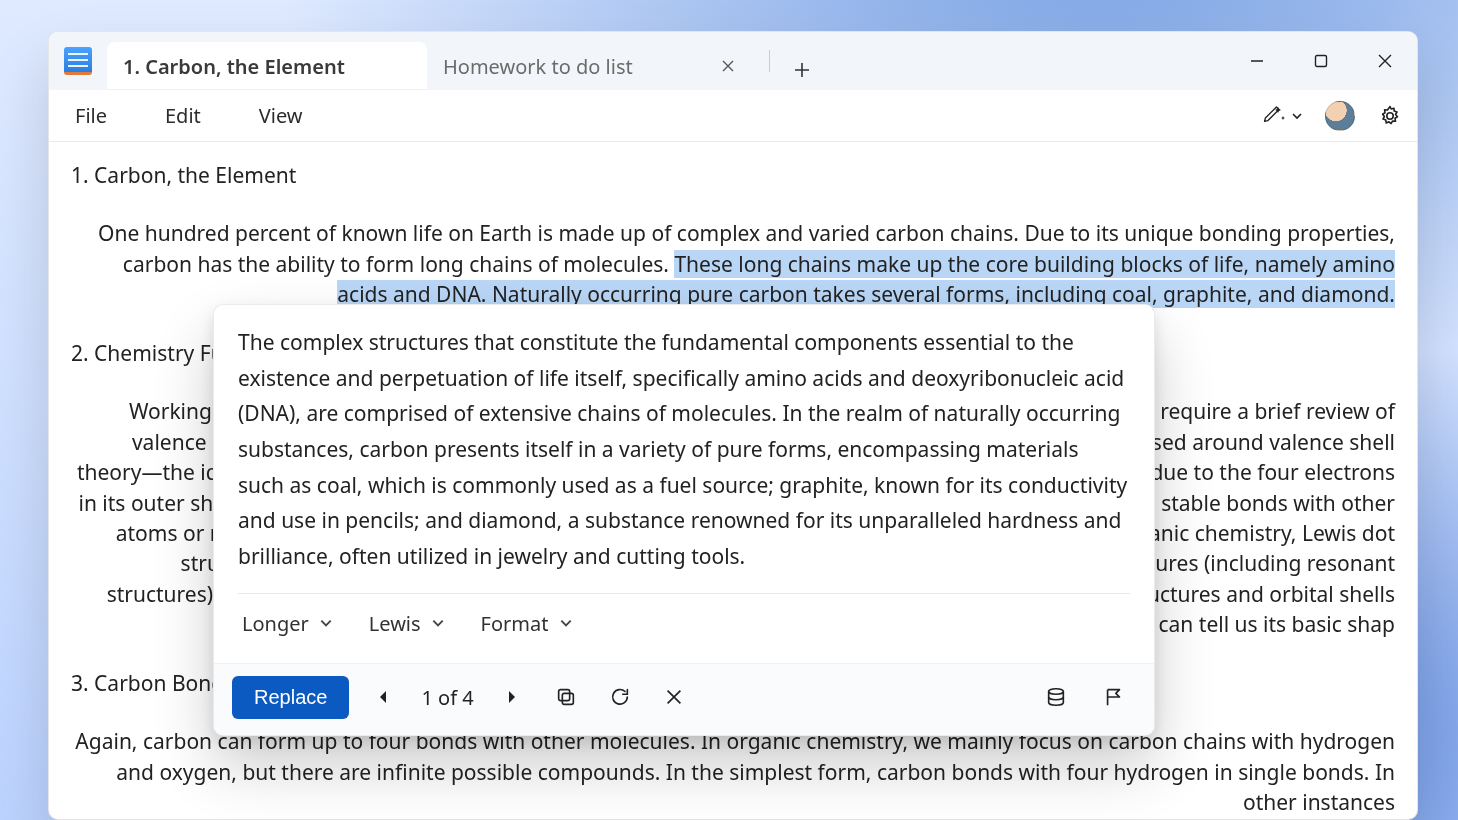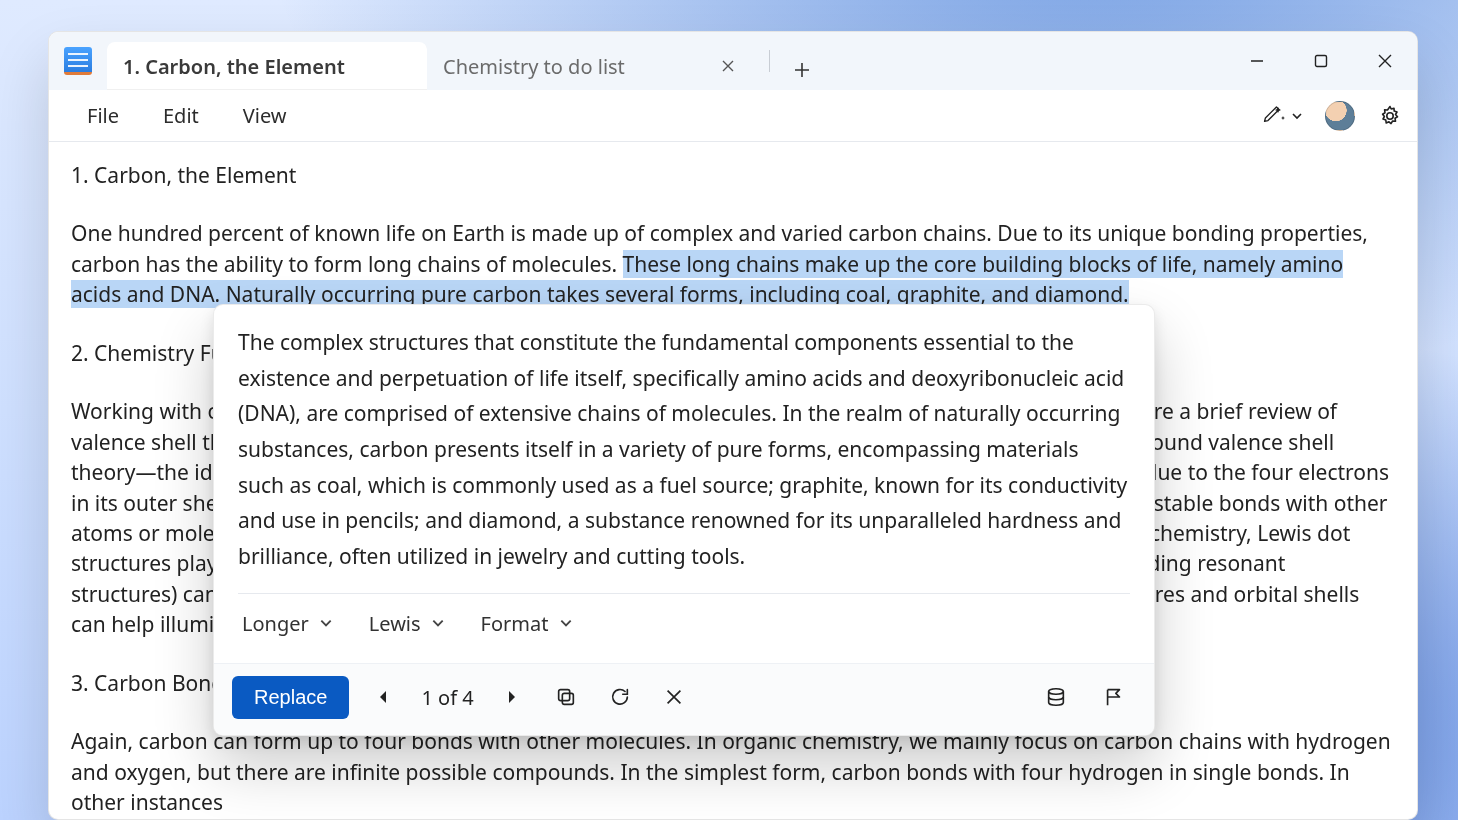--- a/index.html
+++ b/index.html
@@ -89,23 +89,23 @@
   .win-controls { margin-left:auto; display:flex; }
   .win-btn {
     width:64px; height:58px; display:flex; align-items:center; justify-content:center;
     color:#2b2b2b; cursor:pointer;
   }
 
   
   .menubar {
     height: 52px;
     display:flex; align-items:center;
-    padding: 0 10px 0 28px;
+    padding: 0 10px 0 16px;
     border-bottom: 1px solid #e6e9ee;
-    gap: 24px;
+    gap: 38px;
     font-size: 20px;
     color:#2c2c2c;
   }
   .menubar .menu-right {
     margin-left:auto; display:flex; align-items:center; gap:18px;
   }
   .menu-item { padding:6px 10px; border-radius:6px; cursor:pointer; }
 
   .avatar {
     width:30px; height:30px; border-radius:50%;
@@ -119,21 +119,21 @@
   .editor {
     position:relative;
     padding: 18px 22px;
     font-size: 21px;
     line-height: 1.45;
     color:#222;
     font-weight:400;
     height: calc(100% - 58px - 52px);
     overflow:hidden;
   }
-  .para { margin-bottom: 28px; }
+  .para { margin-bottom: 28px; text-align: right; }
   .heading-line { margin-bottom: 28px; }
   .highlight { background:#b9d6f6; }
 
   
   .ai-popup {
     position:absolute;
     left: 213px;
     top: 304px;
     width: 942px;
     background:#ffffff;
@@ -200,21 +200,21 @@
   <div class="titlebar">
     <div class="app-icon-wrap">
       <div class="app-icon"></div>
     </div>
 
     <div class="tabs">
       <div class="tab active">
         <span>1. Carbon, the Element</span>
       </div>
       <div class="tab inactive">
-        <span>Chemistry to do list</span>
+        <span>Homework to do list</span>
         <span class="spacer"></span>
         <span class="tab-close">
           <svg width="14" height="14" viewBox="0 0 14 14" stroke="#555" stroke-width="1.4" fill="none">
               <path d="M2 2 L12 12 M12 2 L2 12"></path>
             </svg>
         </span>
       </div>
       <div class="tab-divider"></div>
       <div class="new-tab">
         <svg width="16" height="16" viewBox="0 0 16 16" stroke="#333" stroke-width="1.6" fill="none">

